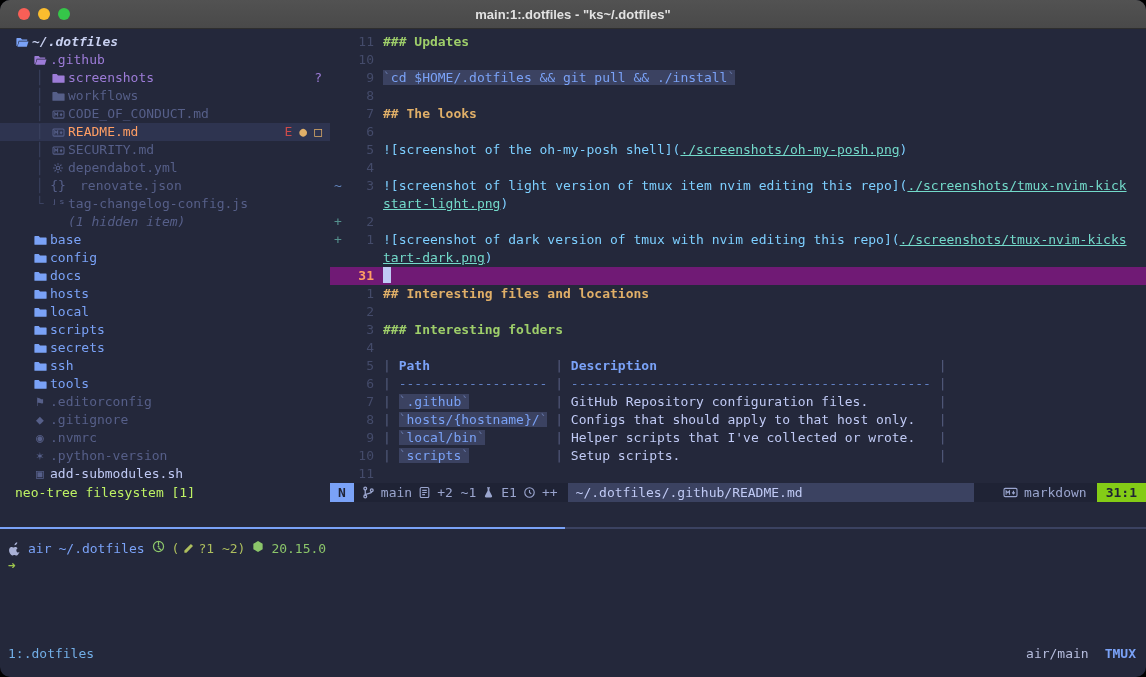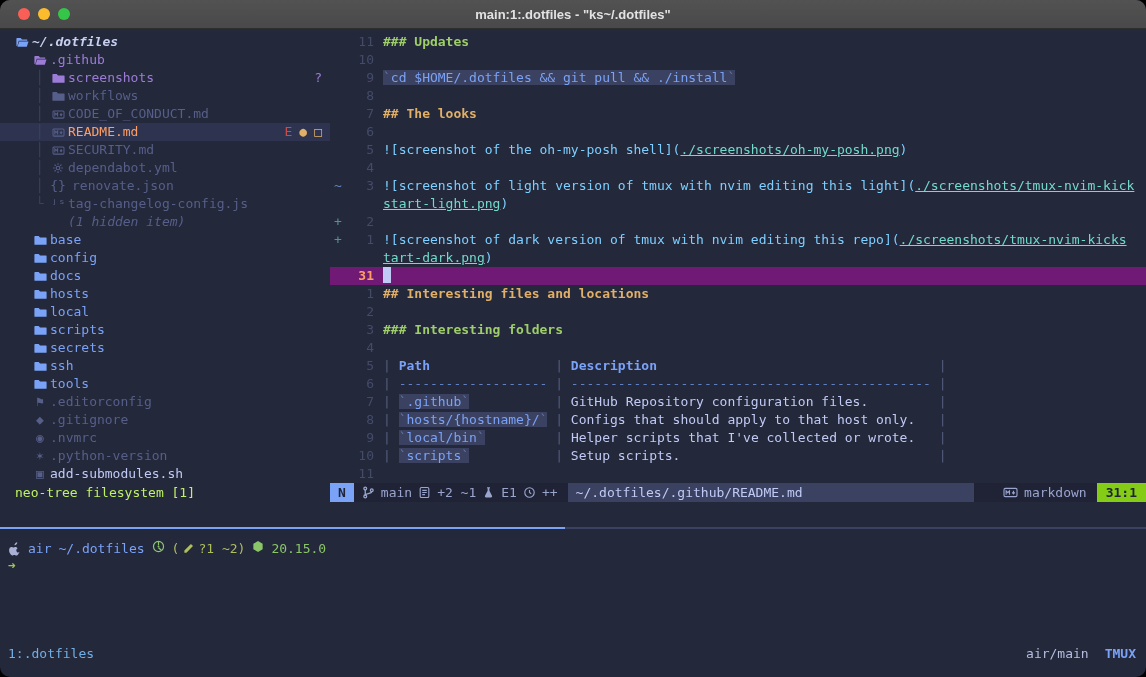--- a/index.html
+++ b/index.html
@@ -176,21 +176,21 @@
           <svg width="12" height="12" viewBox="0 0 16 16" fill="none" stroke="currentColor" stroke-width="1.5">
             <circle cx="8" cy="8" r="2.4"></circle>
             <path d="M8 1.5v2.2M8 12.3v2.2M1.5 8h2.2M12.3 8h2.2M3.4 3.4L5 5M11 11l1.6 1.6M12.6 3.4L11 5M5 11l-1.6 1.6"></path>
           </svg>
         </span>
         <span class="tr-label c-dim" style="left: 68px;">dependabot.yml</span>
       </div>
       <div class="tree-row">
         <span class="tr-guide">│</span>
         <span class="tr-icon c-dim" style="left: 50px;">{}</span>
-        <span class="tr-label c-dim" style="left: 72px;">renovate.json</span>
+        <span class="tr-label c-dim" style="left: 80px;">renovate.json</span>
       </div>
       <div class="tree-row">
         <span class="tr-guide">└</span>
         <span class="tr-icon c-dim" style="left: 50px;">ʲˢ</span>
         <span class="tr-label c-dim" style="left: 68px;">tag-changelog-config.js</span>
       </div>
       <div class="tree-row">
         <span class="tr-icon c-dim" style="left: 50px;"></span>
         <span class="tr-label c-hidden" style="left: 68px;">(1 hidden item)</span>
       </div>
@@ -291,21 +291,21 @@
 
   <div class="editor" id="editor-lines">
       <div class="ed-line"><span class="ed-sign sign-add"> </span><span class="ed-num">11</span><span class="ed-text"><span class="tok-h3">### Updates</span></span></div>
       <div class="ed-line"><span class="ed-sign sign-add"> </span><span class="ed-num">10</span><span class="ed-text"></span></div>
       <div class="ed-line"><span class="ed-sign sign-add"> </span><span class="ed-num">9</span><span class="ed-text"><span class="tok-tick">`</span><span class="tok-code">cd $HOME/.dotfiles &amp;&amp; git pull &amp;&amp; ./install</span><span class="tok-tick">`</span></span></div>
       <div class="ed-line"><span class="ed-sign sign-add"> </span><span class="ed-num">8</span><span class="ed-text"></span></div>
       <div class="ed-line"><span class="ed-sign sign-add"> </span><span class="ed-num">7</span><span class="ed-text"><span class="tok-h2">## The looks</span></span></div>
       <div class="ed-line"><span class="ed-sign sign-add"> </span><span class="ed-num">6</span><span class="ed-text"></span></div>
       <div class="ed-line"><span class="ed-sign sign-add"> </span><span class="ed-num">5</span><span class="ed-text"><span class="tok-link">![screenshot of the oh-my-posh shell](</span><span class="tok-url">./screenshots/oh-my-posh.png</span><span class="tok-link">)</span></span></div>
       <div class="ed-line"><span class="ed-sign sign-add"> </span><span class="ed-num">4</span><span class="ed-text"></span></div>
-      <div class="ed-line"><span class="ed-sign sign-change">~</span><span class="ed-num">3</span><span class="ed-text"><span class="tok-link">![screenshot of light version of tmux with nvim editing this light](</span><span class="tok-url">./screenshots/tmux-nvim-kick</span></span></div>
+      <div class="ed-line"><span class="ed-sign sign-change">~</span><span class="ed-num">3</span><span class="ed-text"><span class="tok-link">![screenshot of light version of tmux item nvim editing this repo](</span><span class="tok-url">./screenshots/tmux-nvim-kick</span></span></div>
       <div class="ed-line"><span class="ed-sign sign-add"> </span><span class="ed-num"></span><span class="ed-text"><span class="tok-url">start-light.png</span><span class="tok-link">)</span></span></div>
       <div class="ed-line"><span class="ed-sign sign-add">+</span><span class="ed-num">2</span><span class="ed-text"></span></div>
       <div class="ed-line"><span class="ed-sign sign-add">+</span><span class="ed-num">1</span><span class="ed-text"><span class="tok-link">![screenshot of dark version of tmux with nvim editing this repo](</span><span class="tok-url">./screenshots/tmux-nvim-kicks</span></span></div>
       <div class="ed-line"><span class="ed-sign sign-add"> </span><span class="ed-num"></span><span class="ed-text"><span class="tok-url">tart-dark.png</span><span class="tok-link">)</span></span></div>
       <div class="ed-line cur"><span class="ed-sign sign-add"> </span><span class="ed-num curnum">31</span><span class="ed-text"><span class="cursor-block"></span></span></div>
       <div class="ed-line"><span class="ed-sign sign-add"> </span><span class="ed-num">1</span><span class="ed-text"><span class="tok-h2">## Interesting files and locations</span></span></div>
       <div class="ed-line"><span class="ed-sign sign-add"> </span><span class="ed-num">2</span><span class="ed-text"></span></div>
       <div class="ed-line"><span class="ed-sign sign-add"> </span><span class="ed-num">3</span><span class="ed-text"><span class="tok-h3">### Interesting folders</span></span></div>
       <div class="ed-line"><span class="ed-sign sign-add"> </span><span class="ed-num">4</span><span class="ed-text"></span></div>
       <div class="ed-line"><span class="ed-sign sign-add"> </span><span class="ed-num">5</span><span class="ed-text"><span class="tok-pipe">| </span><span class="tok-th">Path</span><span class="tok-sp">                </span><span class="tok-pipe">| </span><span class="tok-th">Description</span><span class="tok-sp">                                    </span><span class="tok-pipe">|</span></span></div>

